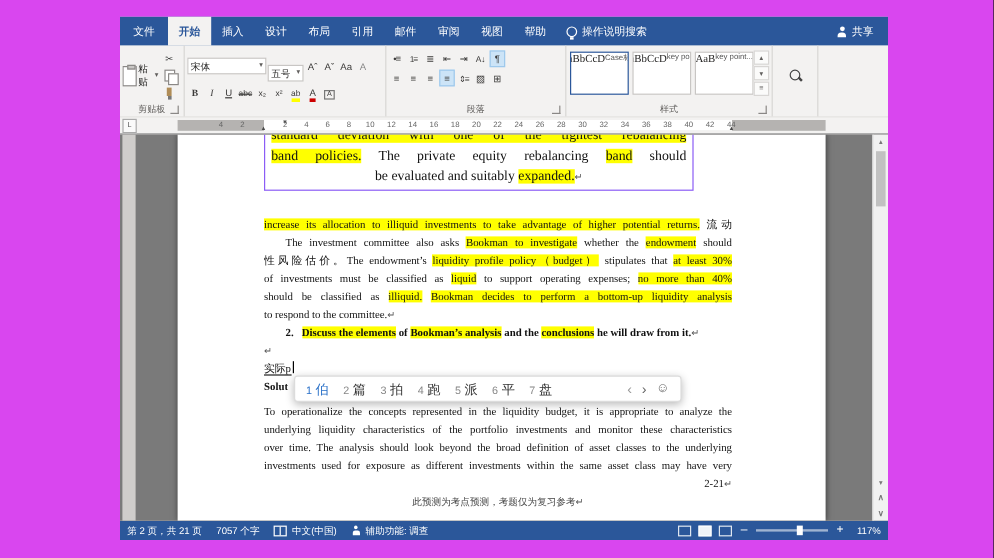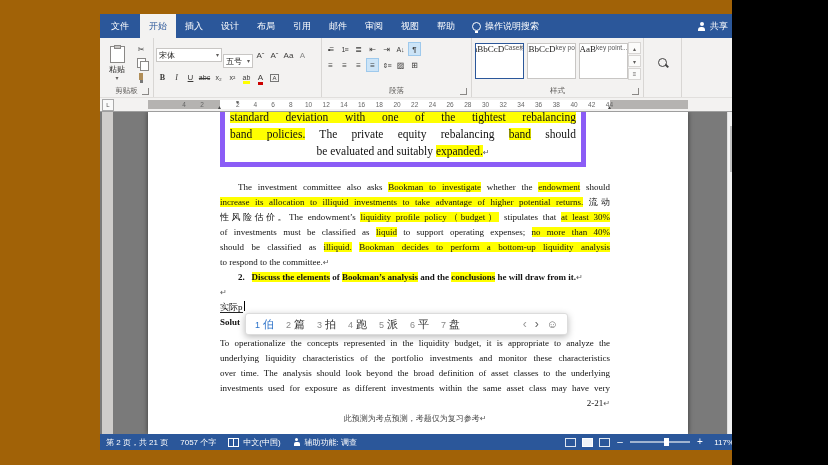--- a/index.html
+++ b/index.html
@@ -1,42 +1,42 @@
 <!DOCTYPE html>
 <html><head>
 <meta charset="utf-8">
 <style>
   html,body{margin:0;padding:0;background:#000;}
-  .stage{position:relative;width:732px;height:465px;background:#a16207;overflow:hidden;
+  .stage{position:relative;width:828px;height:465px;background:#d946ef;overflow:hidden;
          font-family:"Liberation Sans",sans-serif;-webkit-font-smoothing:antialiased;}
   .app{position:absolute;left:100px;top:14px;width:640px;height:434px;background:#f3f2f1;font-size:9px;color:#252423;}
 
   
   .tabbar{height:24px;background:#2b579a;display:flex;align-items:stretch;color:#fff;font-size:9px;}
   .tab{display:flex;align-items:center;padding:0 9px;white-space:nowrap;}
   .tab.file{padding:0 11px;}
   .tabs{display:flex;align-items:stretch;}
-  .tab.active{background:#f3f2f1;color:#2b579a;}
+  .tab.active{background:#f3f2f1;color:#2b579a;font-weight:bold;}
   .tellme{display:flex;align-items:center;gap:4px;margin-left:8px;white-space:nowrap;}
   .bulb{width:7px;height:7px;border:1px solid #fff;border-radius:50%;position:relative;}
   .bulb::after{content:"";position:absolute;left:2px;bottom:-3px;width:3px;height:2px;background:#fff;}
   .share{margin-left:auto;display:flex;align-items:center;gap:4px;padding:0 12px;}
   .person{width:9px;height:9px;position:relative;}
   .person::before{content:"";position:absolute;left:2.5px;top:0;width:4px;height:4px;border-radius:50%;background:#fff;}
   .person::after{content:"";position:absolute;left:1px;bottom:0;width:7px;height:4px;border-radius:3px 3px 0 0;background:#fff;}
 
   
   .ribbon{height:59px;display:flex;background:#f3f2f1;border-bottom:1px solid #e1dfdd;}
   .group{position:relative;border-right:1px solid #d8d6d4;display:flex;flex-direction:column;padding:2px 2px 0 2px;box-sizing:border-box;}
   .gcontrols{flex:1;overflow:hidden;}
   .glabel{height:11px;font-size:7.5px;color:#605e5c;text-align:center;line-height:10px;position:relative;}
   .launcher{position:absolute;right:2px;bottom:2px;width:6px;height:6px;border-right:1px solid #8a8886;border-bottom:1px solid #8a8886;}
   .g-clip{width:54px;}
   .clipc{display:flex;gap:2px;}
-  .pastebtn{width:30px;display:flex;flex-direction:column;align-items:center;justify-content:center;gap:1px;}
+  .pastebtn{width:30px;display:flex;flex-direction:row;align-items:center;justify-content:center;gap:1px;}
   .pasteicon{width:13px;height:15px;background:#fff;border:1px solid #8a8886;position:relative;}
   .pasteicon::before{content:"";position:absolute;top:-2px;left:3px;width:5px;height:2px;background:#c8c6c4;border:1px solid #8a8886;}
   .plabel{font-size:8px;}
   .dd{font-size:6px;color:#605e5c;line-height:5px;}
   .minicol{display:flex;flex-direction:column;justify-content:flex-start;gap:1px;padding-top:2px;}
   .mini{width:14px;height:13px;display:flex;align-items:center;justify-content:center;}
   .i-cut::before{content:"✂";font-size:8px;color:#444;}
   .i-copy{width:7px;height:8px;border:1px solid #8a8886;background:#fff;position:relative;display:inline-block;}
   .i-copy::after{content:"";position:absolute;left:2px;top:2px;width:7px;height:8px;border:1px solid #8a8886;background:#fff;}
   .i-painter{width:4px;height:7px;background:#b08d57;display:inline-block;position:relative;}
@@ -103,21 +103,21 @@
   .mk{position:absolute;font-size:5px;color:#4a4a4a;line-height:5px;}
   .mk.first{left:87px;top:0;}
   .mk.hang{left:69px;bottom:-1px;}
   .mk.right{left:459px;bottom:-1px;}
 
   
   .docarea{position:relative;height:322px;background:#7a7a7a;overflow:hidden;}
   .vruler{position:absolute;left:2px;top:0;width:11px;height:100%;background:#cfcdcb;}
   .page{position:absolute;left:48px;top:0;width:540px;height:322px;background:#fff;box-shadow:0 0 5px rgba(0,0,0,.55);overflow:hidden;
         font-family:"Liberation Serif",serif;font-size:9px;color:#111;}
-  .textbox{position:absolute;left:72px;top:-10px;width:346px;border:5px solid #8b5cf6;padding:2px 5px;}
+  .textbox{position:absolute;left:72px;top:-10px;width:346px;border:1px solid #8b5cf6;padding:2px 5px;}
   .textbox .dline{width:346px;height:17px;line-height:17px;font-size:11.5px;overflow:hidden;text-align:center;}
   .bodytext{position:absolute;left:72px;top:58px;width:390px;}
   .dline{width:390px;height:15px;line-height:15px;overflow:hidden;}
   .dline.just{text-align:justify;text-align-last:justify;}
   .dline.ind{text-indent:18px;}
   .seg.hl{background:#ffff00;}
   .seg.b{font-weight:bold;}
   .seg.pm{color:#5a5a5a;font-size:8px;}
   .seg.comp{border-bottom:1px solid #222;}
   .caret{display:inline-block;width:1px;height:10px;background:#000;vertical-align:-1px;margin-left:1px;}
@@ -400,22 +400,22 @@
       <div class="vruler"></div>
 
       <div class="page">
         <div class="textbox">
             <div class="dline just"><span class="seg hl">standard deviation with one of the tightest rebalancing</span></div>
             <div class="dline just"><span class="seg hl">band policies.</span><span class="seg"> The private equity rebalancing </span><span class="seg hl">band</span><span class="seg"> should</span></div>
             <div class="dline"><span class="seg">be evaluated and suitably </span><span class="seg hl">expanded.</span><span class="seg pm">↵</span></div>
           </div>
         <div class="bodytext">
             <div class="blk p1">
+              <div class="dline just"><span class="seg hl">increase its allocation to illiquid investments to take advantage of higher potential returns.</span><span class="seg"> 流动</span></div>
               <div class="dline just ind"><span class="seg">The investment committee also asks </span><span class="seg hl">Bookman to investigate</span><span class="seg"> whether the </span><span class="seg hl">endowment</span><span class="seg"> should</span></div>
-              <div class="dline just"><span class="seg hl">increase its allocation to illiquid investments to take advantage of higher potential returns.</span><span class="seg"> 流动</span></div>
               <div class="dline just"><span class="seg">性风险估价。The endowment’s </span><span class="seg hl">liquidity profile policy（budget）</span><span class="seg"> stipulates that </span><span class="seg hl">at least 30%</span></div>
               <div class="dline just"><span class="seg">of investments must be classified as </span><span class="seg hl">liquid</span><span class="seg"> to support operating expenses; </span><span class="seg hl">no more than 40%</span></div>
               <div class="dline just"><span class="seg">should be classified as </span><span class="seg hl">illiquid.</span><span class="seg"> </span><span class="seg hl">Bookman decides to perform a bottom-up liquidity analysis</span></div>
               <div class="dline"><span class="seg">to respond to the committee.</span><span class="seg pm">↵</span></div>
             </div>
             <div class="blk item">
               <div class="dline ind"><span class="seg b">2.</span><span class="seg">&nbsp;&nbsp;&nbsp;</span><span class="seg hl b">Discuss the elements</span><span class="seg b"> of </span><span class="seg hl b">Bookman’s analysis</span><span class="seg b"> and the </span><span class="seg hl b">conclusions</span><span class="seg b"> he will draw from it.</span><span class="seg pm">↵</span></div>
             </div>
             <div class="blk empty">
               <div class="dline"><span class="seg pm">↵</span></div>

